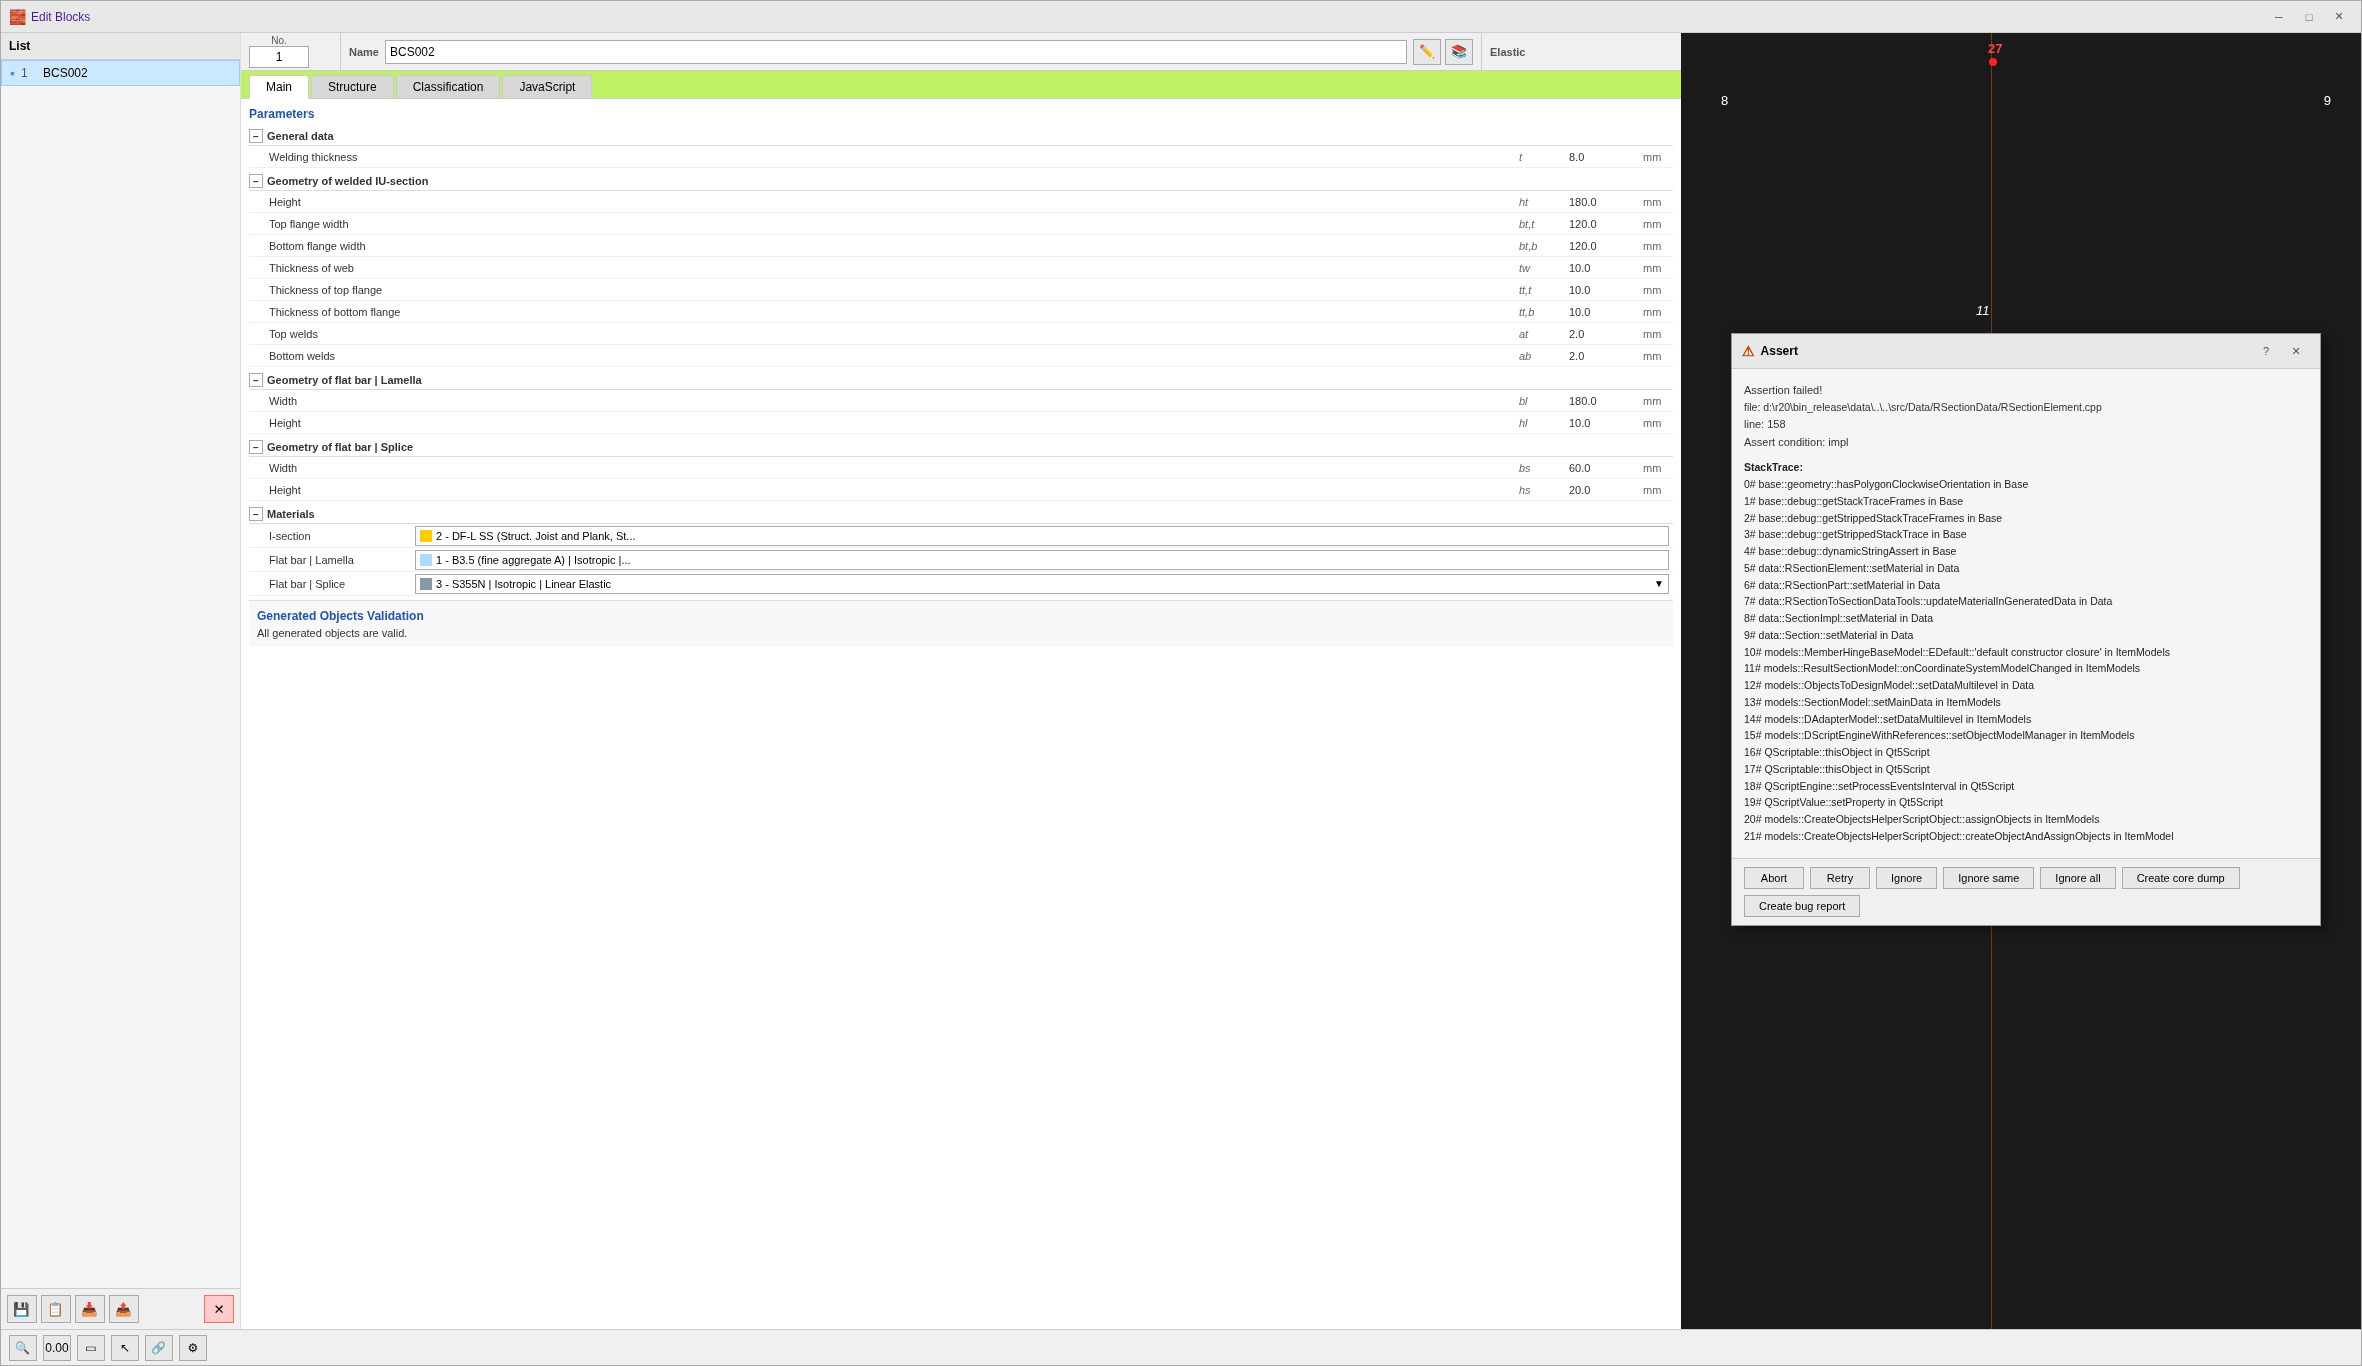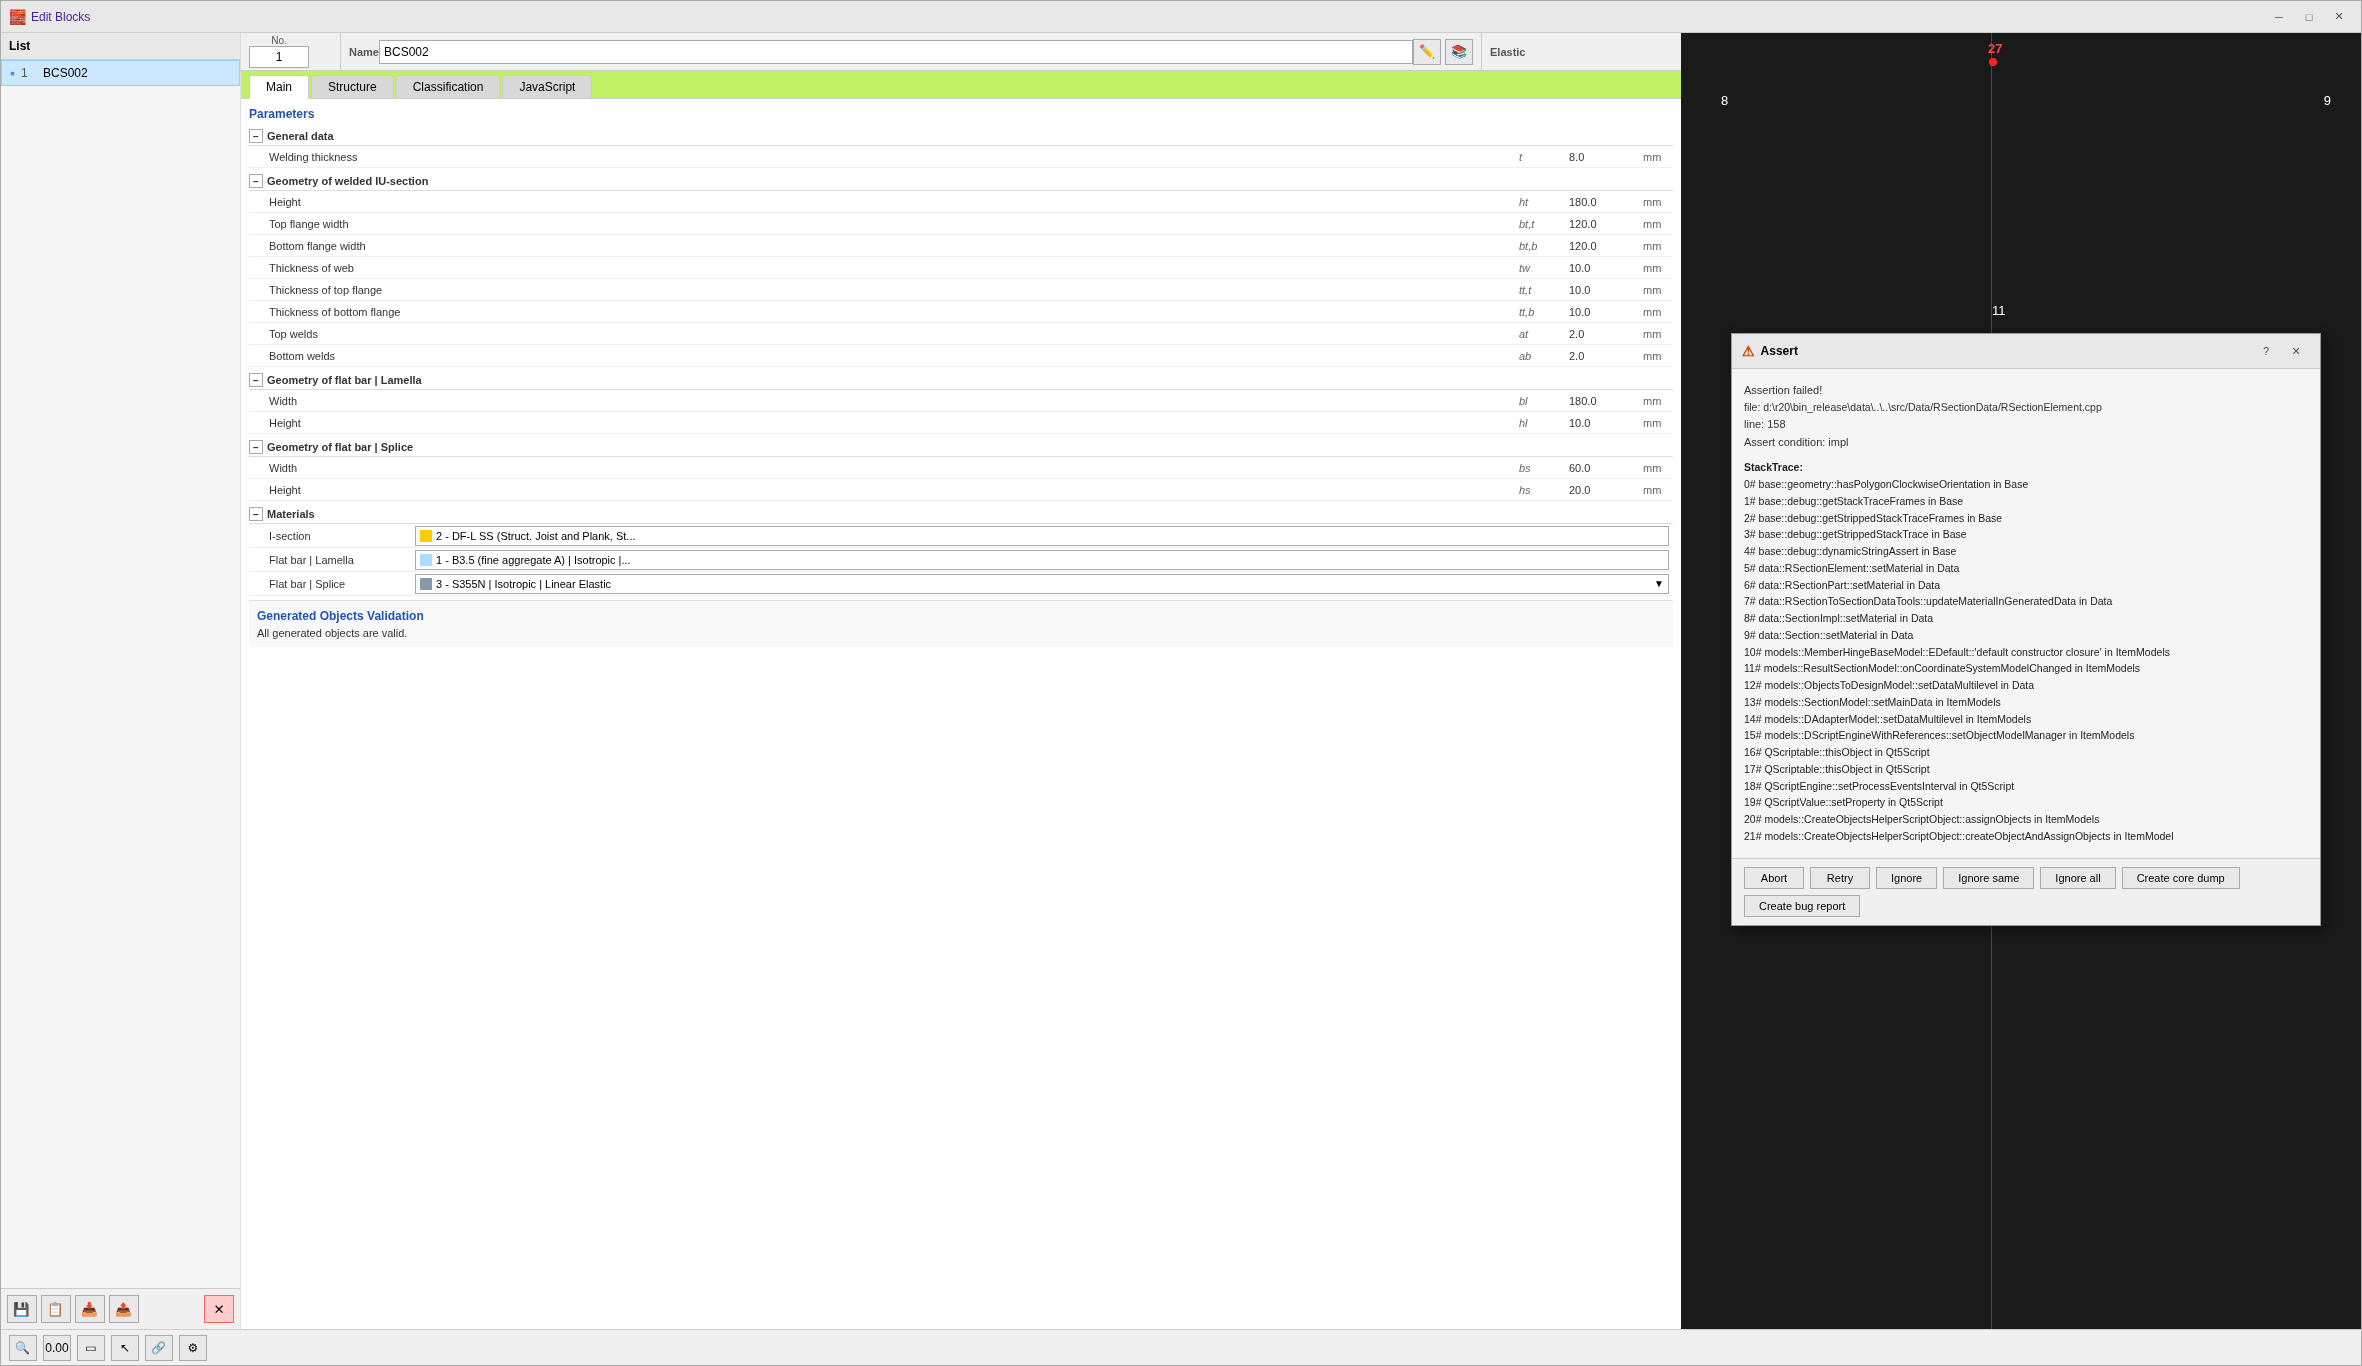--- a/index.html
+++ b/index.html
@@ -135,21 +135,21 @@
       border: 1px solid #aaa;
       text-align: center;
       font-size: 12px;
       background: white;
     }
     .name-section {
       flex: 1;
       display: flex;
       align-items: center;
       padding: 0 8px;
-      gap: 0;
+      gap: 6px;
     }
     .name-label { font-size: 11px; color: #555; font-weight: bold; }
     .name-input {
       flex: 1;
       height: 24px;
       border: 1px solid #aaa;
       padding: 0 4px;
       font-size: 12px;
     }
     .header-section {
@@ -636,21 +636,21 @@
     </div>
 
     <div class="view-3d">
 
       <div style="position:absolute; left:310px; top:0; width:1px; height:100%; background:#8B4513; opacity:0.8;"></div>
 
       <span class="label-3d" style="left:40px; top:60px;">8</span>
       <span class="label-red" style="left:307px; top:8px;">27</span>
       <div class="red-dot" style="left:308px; top:25px;"></div>
       <span class="label-3d" style="right:30px; top:60px;">9</span>
-      <span class="label-3d" style="left:311px; top:270px;">11</span>
+      <span class="label-3d" style="left:295px; top:270px;font-style:italic;">11</span>
 
       <div class="assert-dialog">
         <div class="assert-title-bar">
           <div class="assert-title-left">
             <span class="assert-icon">⚠</span>
             <span>Assert</span>
           </div>
           <div class="assert-title-controls">
             <button class="title-btn">?</button>
             <button class="title-btn close">✕</button>

